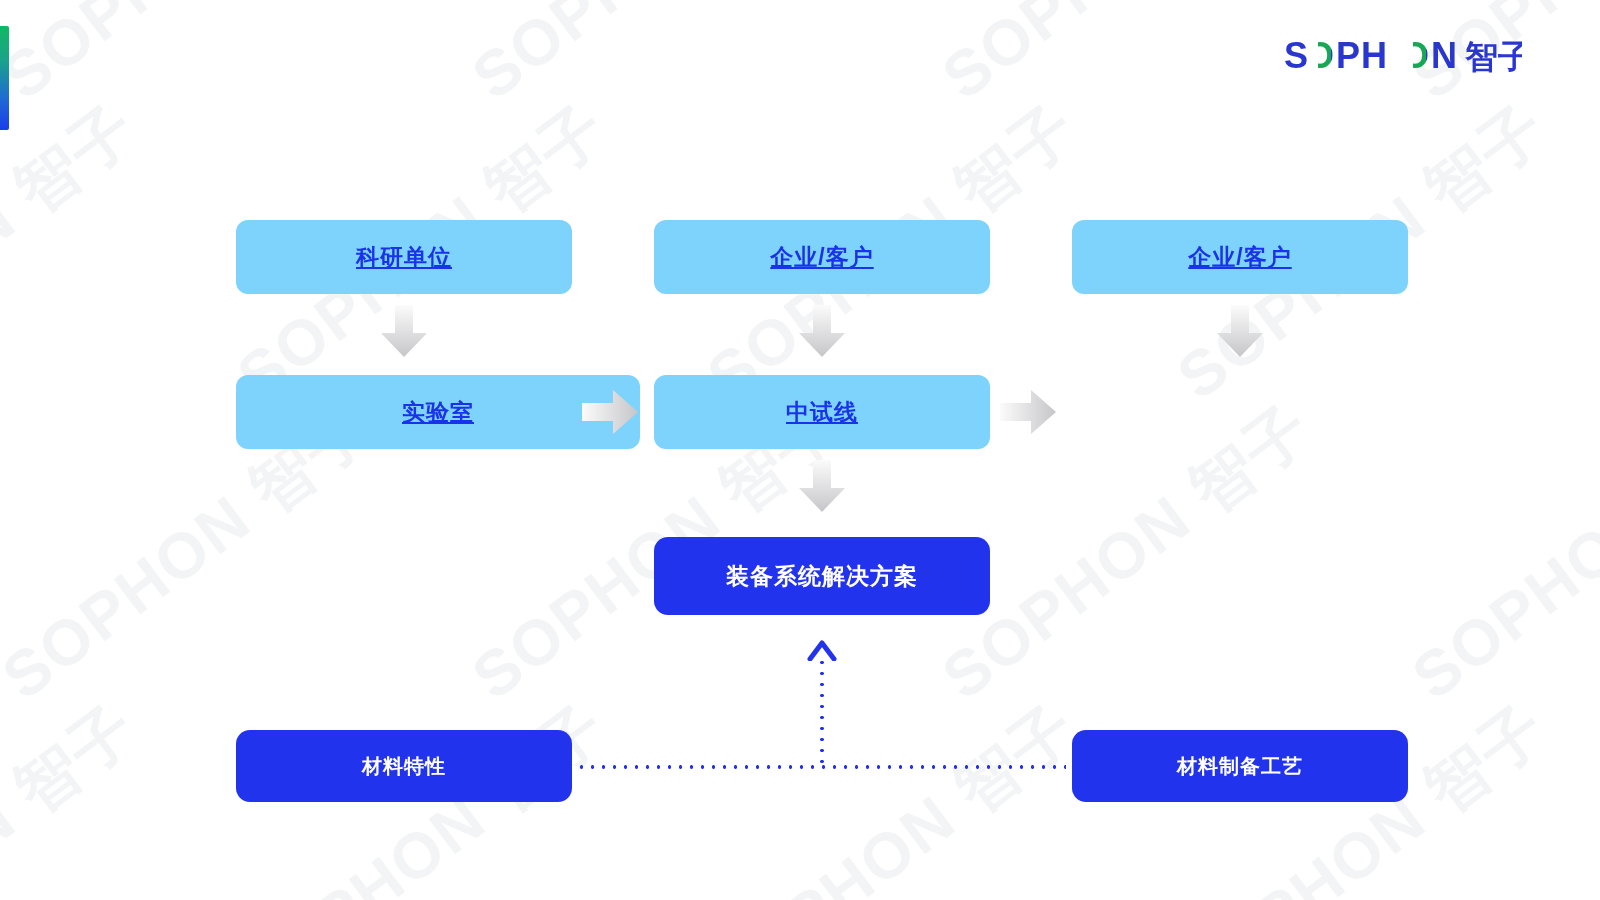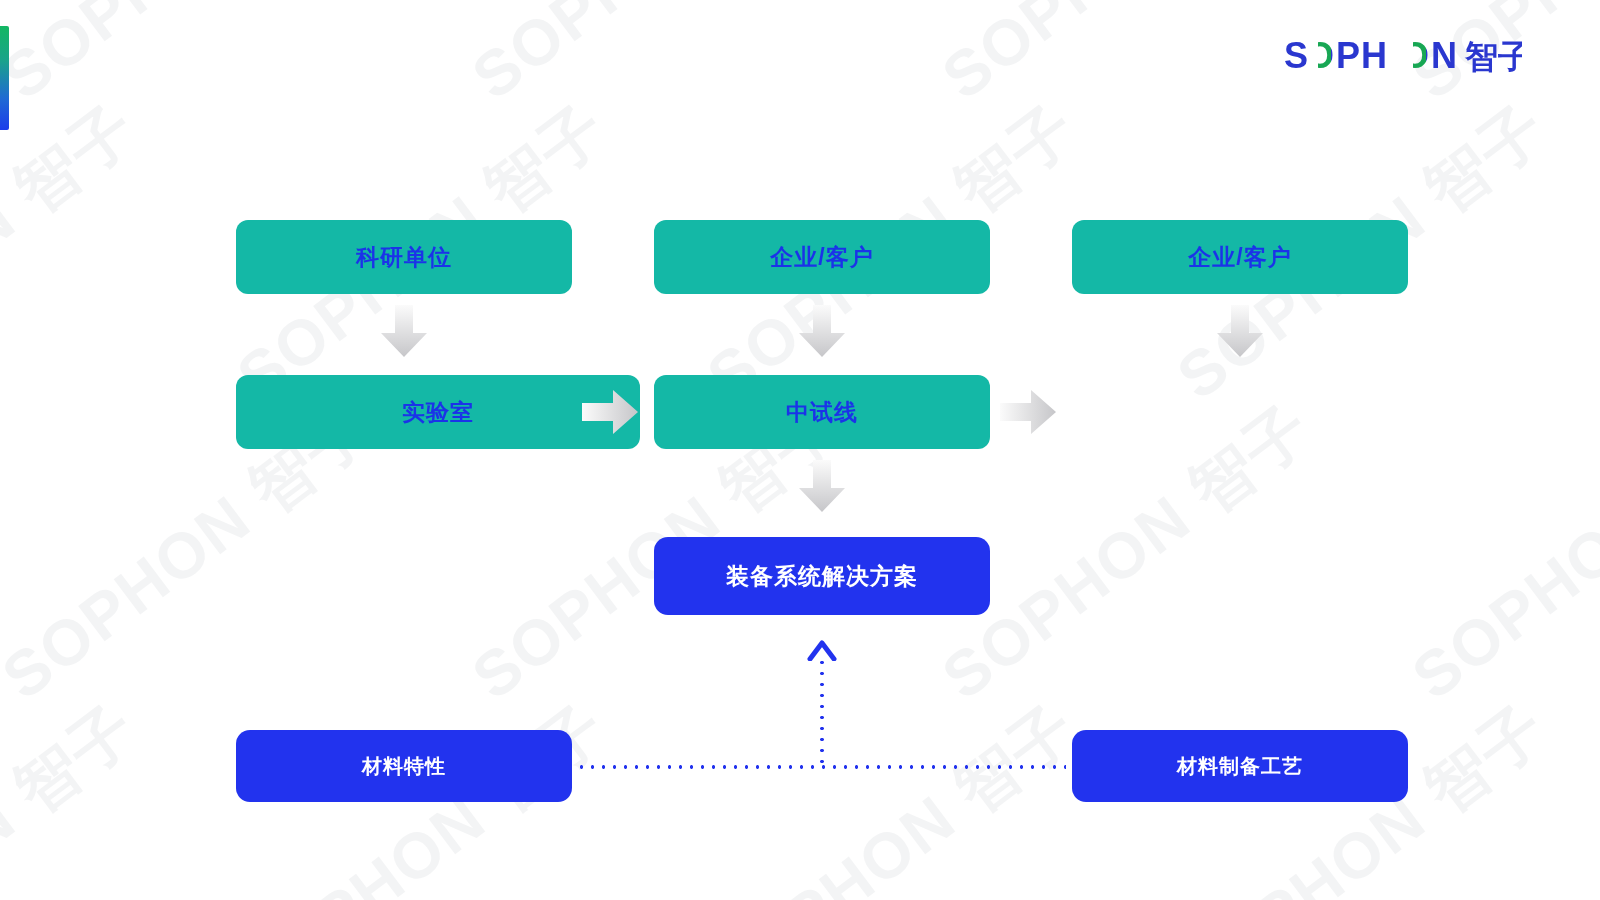--- a/index.html
+++ b/index.html
@@ -104,23 +104,24 @@
     position: absolute;
     display: flex;
     align-items: center;
     justify-content: center;
     border-radius: 12px;
     font-weight: 700;
     letter-spacing: 1px;
     text-align: center;
   }
   .node.gray {
-    background: #14b8a6;
+    background: #7dd3fc;
     color: #1b33e8;
     font-size: 23px;
+    text-decoration: underline;
   }
   .node.blue {
     background: #2233ee;
     color: #ffffff;
     font-size: 20px;
     border-radius: 14px;
   }
   .node.solution {
     font-size: 23px;
     border-radius: 14px;

